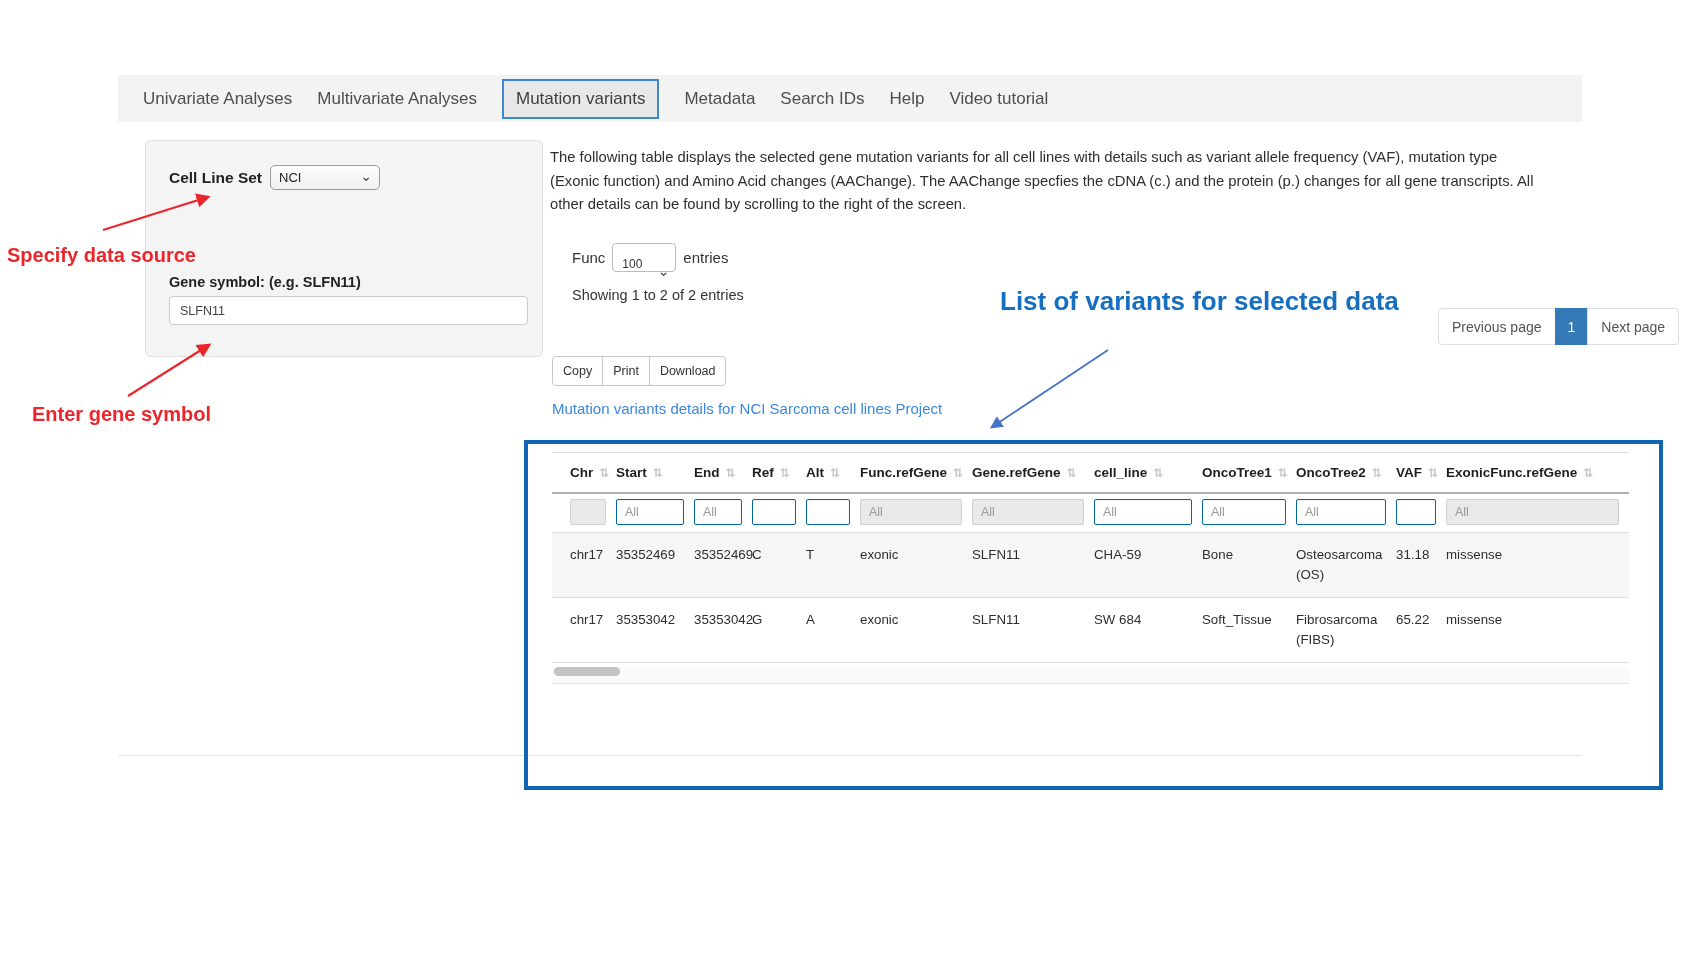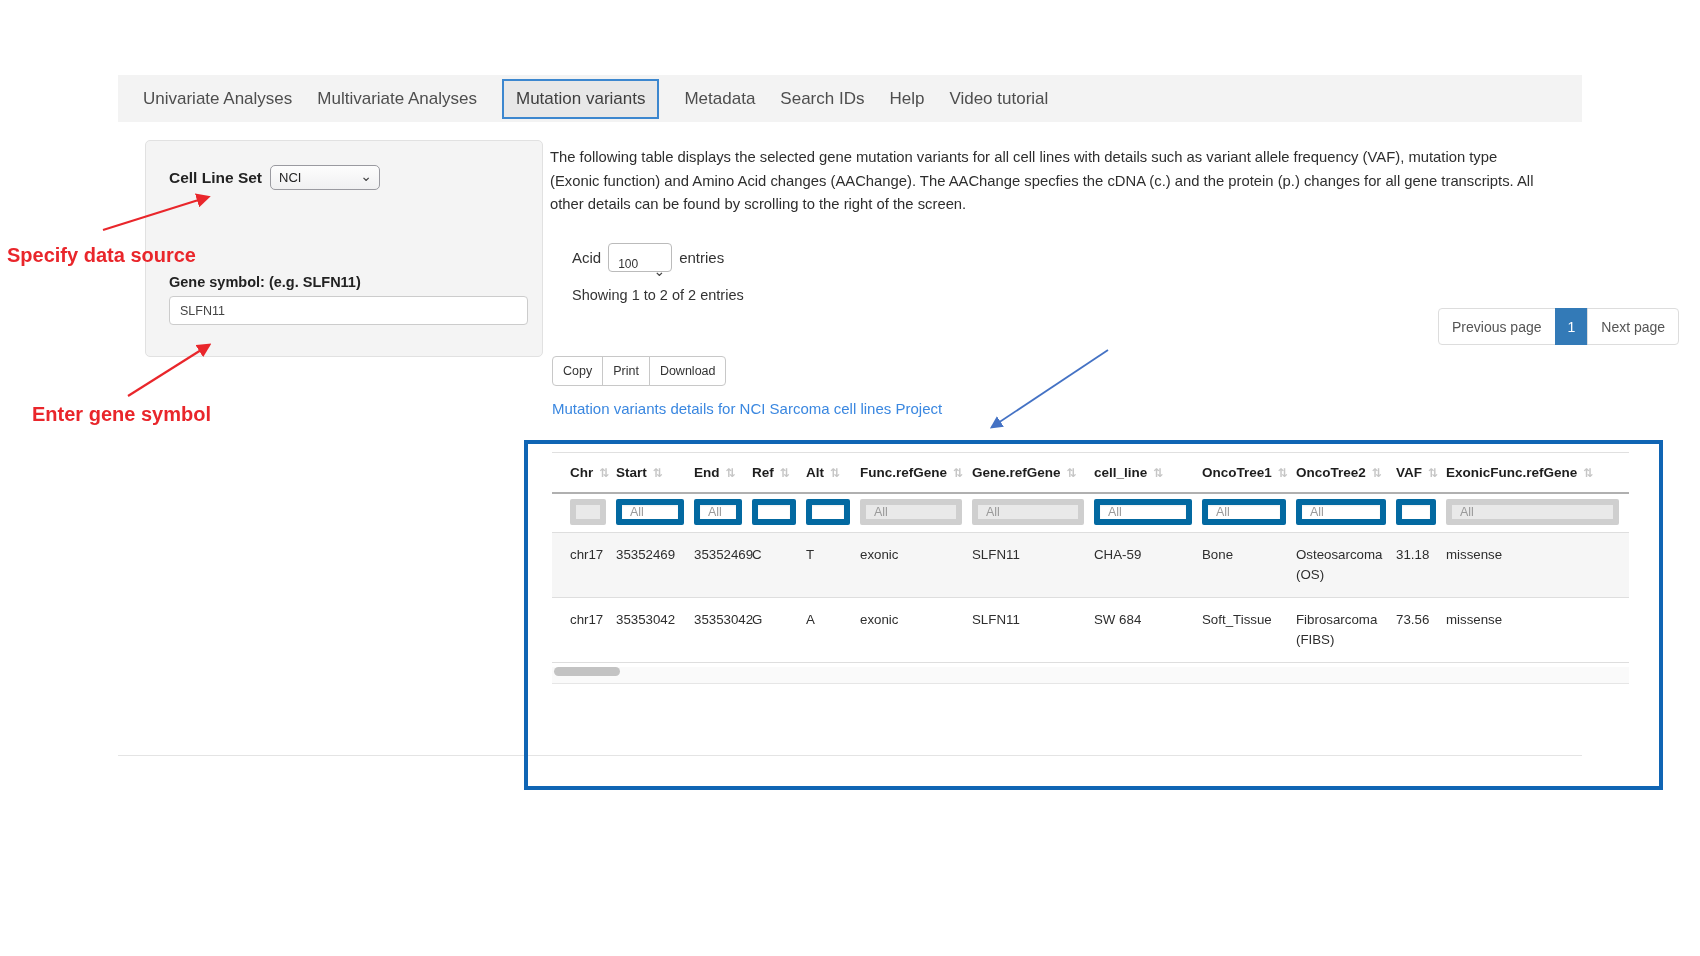--- a/index.html
+++ b/index.html
@@ -98,21 +98,21 @@
   col.c5{width:54px}  col.c6{width:112px} col.c7{width:122px} col.c8{width:108px}
   col.c9{width:94px}  col.c10{width:100px} col.c11{width:50px} col.c12{width:183px}
   .variants th {
     text-align:left; font-size:13.5px; font-weight:bold; color:#1e1e1e;
     padding:12px 4px 12px 0; white-space:nowrap; border-bottom:2px solid #b0b0b0; cursor:default;
   }
   .variants th:first-child, .variants td:first-child { padding-left:18px; }
   .sort-icon { color:#c6c6c6; font-size:12px; margin-left:6px; letter-spacing:-1px; }
   .filter-row td { padding:5px 10px 7px 0; border-bottom:0; }
   .filter-input {
-    width:100%; height:26px; border:6px solid #0369a1; border-radius:2px;
+    width:100%; height:26px; border:1px solid #0369a1; border-radius:2px;
     background:#fff; box-shadow:inset 0 1px 2px rgba(0,0,0,0.07);
     font-family:inherit; font-size:12.5px; color:#444; padding-left:8px;
   }
   .filter-input.gray { background:#e9e9e9; border-color:#cfcfcf; box-shadow:none; }
   .filter-input::placeholder { color:#9a9a9a; opacity:1; }
   .variants tbody td {
     font-size:13.3px; color:#2e2e2e; vertical-align:top;
     padding:12px 10px 12px 0; line-height:20px; min-height:62px;
   }
   .variants tbody tr { border-top:1px solid #dedede; }
@@ -148,26 +148,27 @@
     </span>
   </div>
   <div class="gene-label">Gene symbol: (e.g. SLFN11)</div>
   <input class="gene-input" type="text" value="SLFN11" style="">
 </div>
 
 <div class="red-note n1">Specify data source</div>
 <div class="red-note n2">Enter gene symbol</div>
 
 <div class="blue-heading">
+  <div>List of variants for selected data</div>
 </div>
 
 <div class="description">The following table displays the selected gene mutation variants for all cell lines with details such as variant allele frequency (VAF), mutation type (Exonic function) and Amino Acid changes (AAChange). The AAChange specfies the cDNA (c.) and the protein (p.) changes for all gene transcripts. All other details can be found by scrolling to the right of the screen.</div>
 
 <div class="show-row">
-  <span>Acid</span>
+  <span>Func</span>
   <span class="entries-select">
     <span>100</span>
     <span class="chev">⌄</span>
   </span>
   <span>entries</span>
 </div>
 
 <div class="showing-text">Showing 1 to 2 of 2 entries</div>
 
 <div class="btn-group">
@@ -251,21 +252,21 @@
         <td>chr17</td>
         <td>35353042</td>
         <td>35353042</td>
         <td>G</td>
         <td>A</td>
         <td>exonic</td>
         <td>SLFN11</td>
         <td>SW 684</td>
         <td>Soft_Tissue</td>
         <td>Fibrosarcoma (FIBS)</td>
-        <td>73.56</td>
+        <td>65.22</td>
         <td>missense</td>
       </tr>
     </tbody>
   </table>
   <div class="hscroll-track">
     <div class="hscroll-thumb"></div>
   </div>
 </div>
 
 <svg class="overlay" width="1700" height="956">

